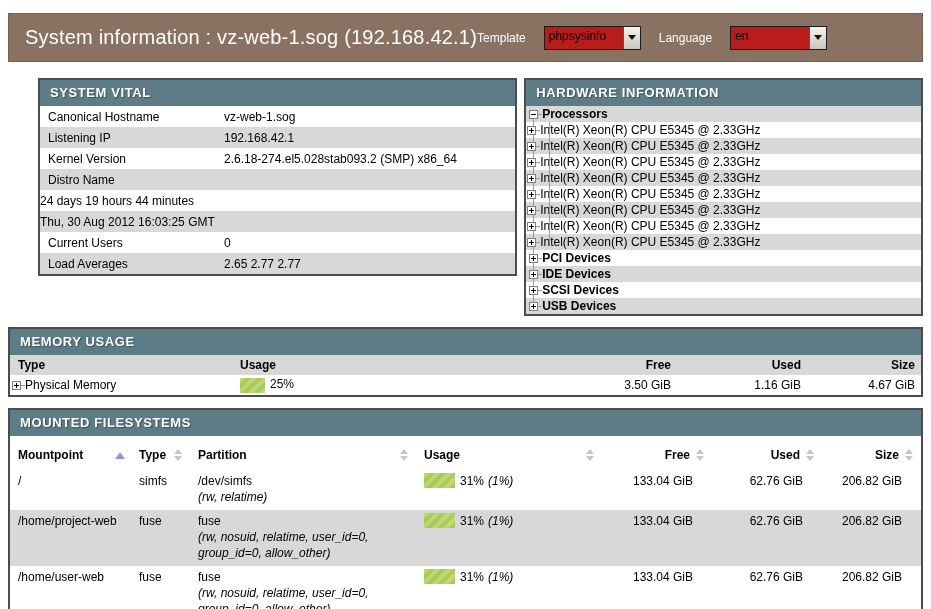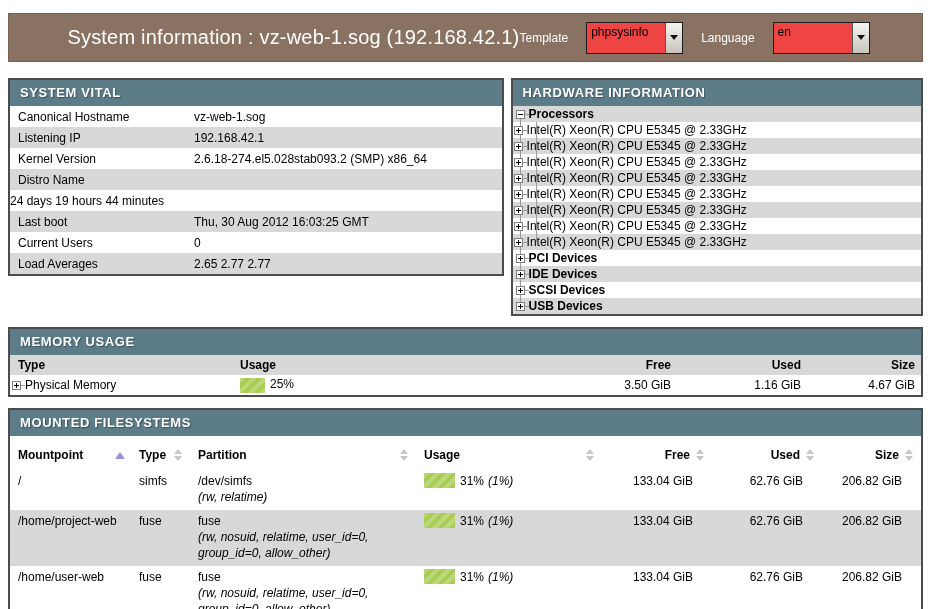--- a/index.html
+++ b/index.html
@@ -1,38 +1,38 @@
 <!DOCTYPE html>
 <html><head>
 <meta charset="utf-8">
 <style>
   * { margin:0; padding:0; box-sizing:border-box; }
   html,body { width:931px; height:609px; overflow:hidden; background:#fff;
     font-family:"Liberation Sans","DejaVu Sans",sans-serif; color:#000; }
 
   
   .topbar { margin:13px 8px 0 8px; height:49px; background:#8A7262;
-    border:1px solid #75614F; display:flex; align-items:center; justify-content:center; }
+    border:1px solid #75614F; display:flex; align-items:center; justify-content:flex-start; }
   .topbar h1 { font-size:20px; font-weight:normal; color:#fff; padding-left:16px; letter-spacing:.2px; }
   .controls { display:flex; align-items:center; gap:18px; padding-right:10px; font-size:12px; color:#fff; }
-  .select { display:inline-flex; width:97px; height:32px; background:#ef4444; border:1px solid #1c1c1c; cursor:default; }
+  .select { display:inline-flex; width:97px; height:24px; background:#b91c1c; border:1px solid #1c1c1c; cursor:default; }
   .select .val { flex:1; font-size:12px; color:#000; padding:2px 0 0 4px; overflow:hidden; white-space:nowrap; }
   .select .btn { width:17px; background:linear-gradient(#f4f3ef,#c9c5bd); border-left:1px solid #555;
     display:flex; align-items:center; justify-content:center; }
   .tri-down { width:0; height:0; border-left:4px solid transparent; border-right:4px solid transparent; border-top:5px solid #111; }
 
   
   .panel { border:2px solid #4C4C4C; background:#fff; }
   .panel-head { background:#5C7C88; color:#fff; font-weight:bold; font-size:13px; letter-spacing:.6px;
     height:26px; line-height:26px; padding:0 10px; text-shadow:1px 1px 1px rgba(0,0,0,.35); }
   .cols { display:flex; align-items:flex-start; margin:16px 8px 0 8px; gap:7px; }
   .alt { background:#D8D8D8; }
 
   
-  .sv { width:548px; }
+  .sv { width:548px;margin-left:30px; }
   .kv { display:flex; height:21px; align-items:center; font-size:12px; }
   .kv .k { flex:0 0 184px; padding-left:8px; }
   .kv .v { flex:1; display:flex; align-items:center; gap:4px; }
 
   
   .hw { width:456px; }
   .tree { position:relative; }
   .tree-row { height:16px; display:flex; align-items:center; font-size:12px; }
   .tree-row.root { padding-left:3px; }
   .tree-row.root .lbl { font-weight:bold; }
@@ -119,21 +119,20 @@
         <span class="k">Kernel Version</span>
         <span class="v">2.6.18-274.el5.028stab093.2 (SMP) x86_64</span>
       </div>
       <div class="kv alt">
         <span class="k">Distro Name</span>
       </div>
       <div class="kv">
         <span class="v">24 days 19 hours 44 minutes</span>
       </div>
       <div class="kv alt">
-        <span class="k">Last boot</span>
         <span class="v">Thu, 30 Aug 2012 16:03:25 GMT</span>
       </div>
       <div class="kv">
         <span class="k">Current Users</span>
         <span class="v">0</span>
       </div>
       <div class="kv alt">
         <span class="k">Load Averages</span>
         <span class="v">2.65 2.77 2.77</span>
       </div>

